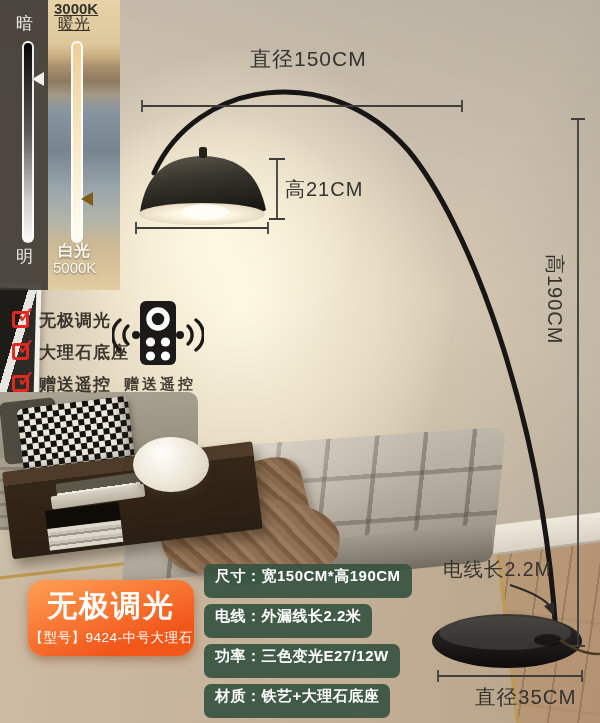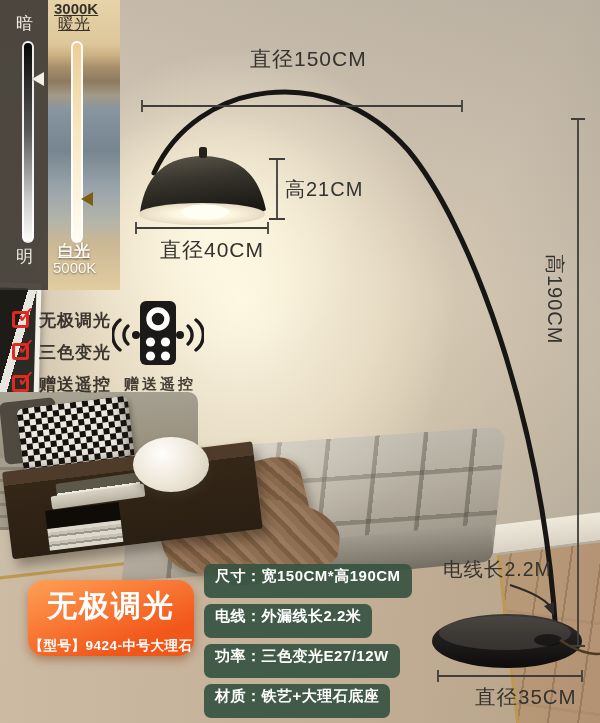--- a/index.html
+++ b/index.html
@@ -93,21 +93,21 @@
   .cbx{position:absolute;left:0;top:5px;width:17px;height:17px;border:3px solid #e2291f;border-radius:3px;}
   .cbx .tick{position:absolute;left:1px;top:-13px;color:#e2291f;font-size:24px;font-weight:900;}
   .feat-label{position:absolute;left:27px;top:3px;font-size:17px;font-weight:600;color:#3a352d;letter-spacing:1px;}
   .remote-caption{left:124px;top:375px;font-size:15px;font-weight:600;color:#453f35;letter-spacing:3px;white-space:nowrap;}
 
   
   .badge{left:28px;top:580px;width:166px;height:76px;border-radius:16px;
     background:linear-gradient(160deg,#ffa055,#f2571a 75%);
     box-shadow:0 4px 10px rgba(120,50,10,.4);text-align:center;color:#fff;}
   .badge-title{margin-top:6px;font-size:30px;font-weight:800;letter-spacing:2px;}
-  .badge-model{margin-top:10px;font-size:13.5px;font-weight:700;letter-spacing:.5px;}
+  .badge-model{margin-top:2px;font-size:13.5px;font-weight:400;letter-spacing:.5px;}
   .specs{left:204px;top:564px;}
   .spec-row{display:block;width:max-content;margin-bottom:6px;padding:3px 11px 12px;
     background:rgba(56,84,66,.93);border-radius:7px;color:#fff;
     font-size:15px;font-weight:700;letter-spacing:.5px;}
 </style>
 </head>
 <body>
 
 <div class="stage">
 
@@ -176,50 +176,49 @@
       <path d="M578 119 V646 M571 119 H585 M571 646 H585"></path>
       <path d="M438 676 H582 M438 670 V682 M582 670 V682"></path>
     </g>
 
     <path d="M510 585 Q547 597 552 610" fill="none" stroke="#2b2b2b" stroke-width="2.2"></path>
     <polygon points="554,616 554,602 544,606" fill="#2b2b2b"></polygon>
   </svg>
 
   <div class="abs dim" style="left:250px;top:45px;font-size:21px;">直径150CM</div>
   <div class="abs dim" style="left:285px;top:176px;font-size:20px;">高21CM</div>
-  <div class="abs dim" style="left:160px;top:236px;font-size:21px;">直径40CM</div>
   <div class="abs dim dim-rot" style="left:568px;top:254px;font-size:20px;">高190CM</div>
   <div class="abs dim" style="left:443px;top:556px;font-size:19.5px;">电线长2.2M</div>
   <div class="abs dim" style="left:475px;top:683px;font-size:20.5px;">直径35CM</div>
 
   <div class="abs panel-dark"></div>
   <div class="abs panel-photo"></div>
   <div class="abs sbar sbar-bright"></div>
   <div class="abs sbar sbar-temp"></div>
   <div class="abs tri tri-bright"></div>
   <div class="abs tri tri-temp"></div>
   <div class="slabel light" style="left:16px;top:12px;font-size:17px;">暗</div>
   <div class="slabel light" style="left:16px;top:245px;font-size:17px;">明</div>
   <div class="slabel dark" style="left:54px;top:0px;font-size:15px;font-weight:600;">3000K</div>
   <div class="slabel dark" style="left:58px;top:14px;font-size:16px;">暖光</div>
-  <div class="slabel bright" style="left:58px;top:241px;font-size:16px;font-weight:600;text-decoration:underline;">白光</div>
+  <div class="slabel bright" style="left:58px;top:241px;font-size:16px;font-weight:600;">白光</div>
   <div class="slabel bright" style="left:53px;top:259px;font-size:15px;">5000K</div>
 
   <div class="abs features">
     <div class="feat-row">
       <span class="cbx">
           <span class="tick">✓</span>
         </span>
       <span class="feat-label">无极调光</span>
     </div>
     <div class="feat-row">
       <span class="cbx">
           <span class="tick">✓</span>
         </span>
-      <span class="feat-label">三色变光</span>
+      <span class="feat-label">大理石底座</span>
     </div>
     <div class="feat-row">
       <span class="cbx">
           <span class="tick">✓</span>
         </span>
       <span class="feat-label">赠送遥控</span>
     </div>
   </div>
 
   <svg class="abs" width="92" height="74" viewBox="0 0 92 74" style="left:112px;top:300px;">

